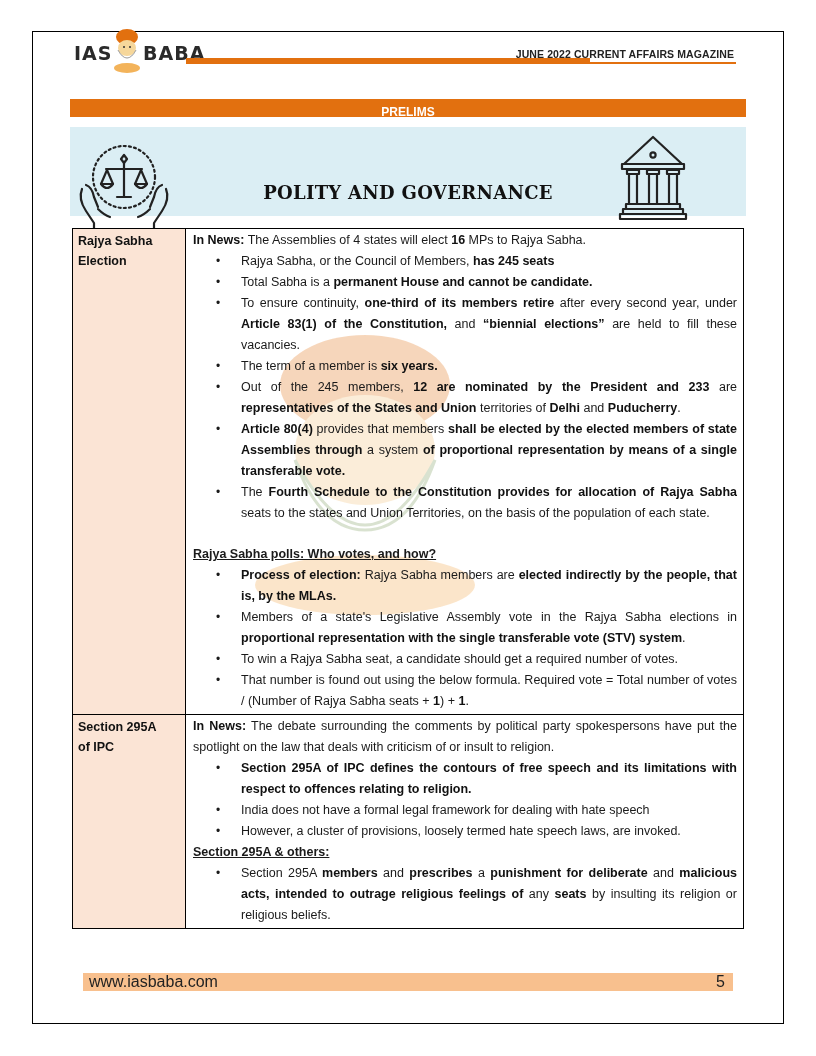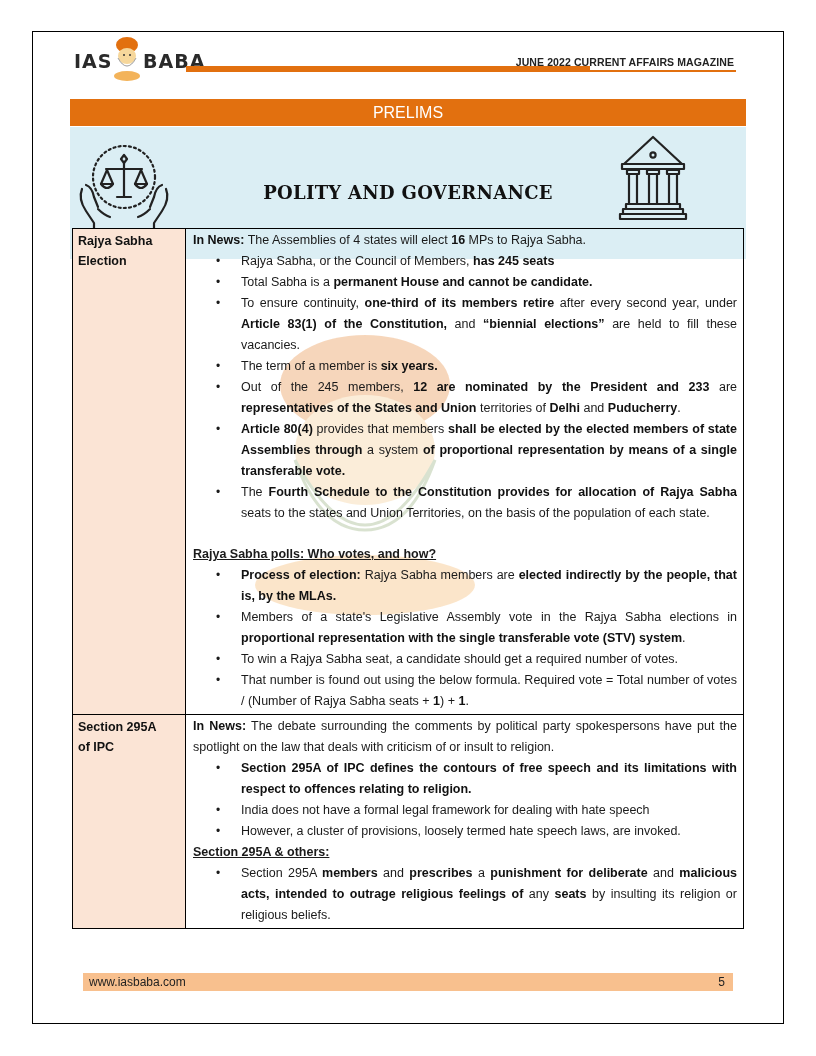--- a/index.html
+++ b/index.html
@@ -5,48 +5,48 @@
   * { box-sizing: border-box; margin: 0; padding: 0; }
   html, body { width: 816px; height: 1056px; background: #ffffff; overflow: hidden; }
   body { position: relative; font-family: "Liberation Sans", sans-serif; color: #1a1a1a; }
 
   .page-frame {
     position: absolute; left: 32px; top: 31px; width: 752px; height: 993px;
     border: 1px solid #000;
   }
 
   
-  .header { position: absolute; left: 72px; top: 36px; width: 664px; height: 50px; }
+  .header { position: absolute; left: 72px; top: 28px; width: 664px; height: 50px; }
   .logo-ias, .logo-baba {
     position: absolute; top: 14px; font-family: "DejaVu Sans", sans-serif; font-weight: bold;
     font-size: 19px; letter-spacing: 1px; color: #2a2a2a;
   }
   .logo-ias { left: 2px; }
   .logo-baba { left: 71px; }
   .logo-mascot { position: absolute; left: 38px; top: 0; width: 34px; height: 48px; }
   .header-rule-thick {
     position: absolute; left: 114px; top: 30px; width: 404px; height: 6px; background: #e2700f;
   }
   .header-rule-thin {
     position: absolute; left: 518px; top: 34px; width: 146px; height: 2px; background: #e2700f;
   }
   .magazine-title {
     position: absolute; right: 2px; top: 20px; font-size: 10.5px; font-weight: bold; color: #222;
     letter-spacing: 0.1px;
   }
 
   
   .prelims-bar {
-    position: absolute; left: 70px; top: 99px; width: 676px; height: 27px; background: #e2700f;
-    color: #ffffff; font-weight: normal; font-size: 16px; text-align: center; line-height: 27px;
+    position: absolute; left: 70px; top: 99px; width: 676px; height: 18px; background: #e2700f;
+    color: #ffffff; font-weight: bold; font-size: 12px; text-align: center; line-height: 27px;
   }
 
   
   .banner {
-    position: absolute; left: 70px; top: 127px; width: 676px; height: 132px; background: #dbeef4;
+    position: absolute; left: 70px; top: 127px; width: 676px; height: 89px; background: #dbeef4;
   }
   .banner-title {
     position: absolute; left: 0; right: 0; top: 55px; text-align: center;
     font-family: "DejaVu Serif", serif; font-weight: bold; font-size: 18px; color: #111; letter-spacing: 0.3px;
   }
   .justice-icon { position: absolute; left: 6px; top: 8px; width: 96px; height: 100px; }
   .court-icon { position: absolute; left: 548px; top: 5px; width: 70px; height: 100px; }
 
   
   .content-table {
@@ -70,21 +70,21 @@
   .sub-heading { font-weight: bold; text-decoration: underline; display: inline-block; }
   .spacer { height: 20px; }
 
   .watermark {
     position: absolute; left: 250px; top: 330px; width: 230px; height: 290px; opacity: 0.28; pointer-events: none;
   }
 
   
   .footer-bar {
     position: absolute; left: 83px; top: 973px; width: 650px; height: 18px; background: #f8c08e;
-    font-size: 12px; line-height: 18px; color: #222;
+    font-size: 16px; line-height: 18px; color: #222;
   }
   .footer-url { position: absolute; left: 6px; top: 0; }
   .footer-page { position: absolute; right: 8px; top: 0; }
 </style>
 </head>
 <body>
 
 <div class="page-frame"></div>
 
 <div class="header">

